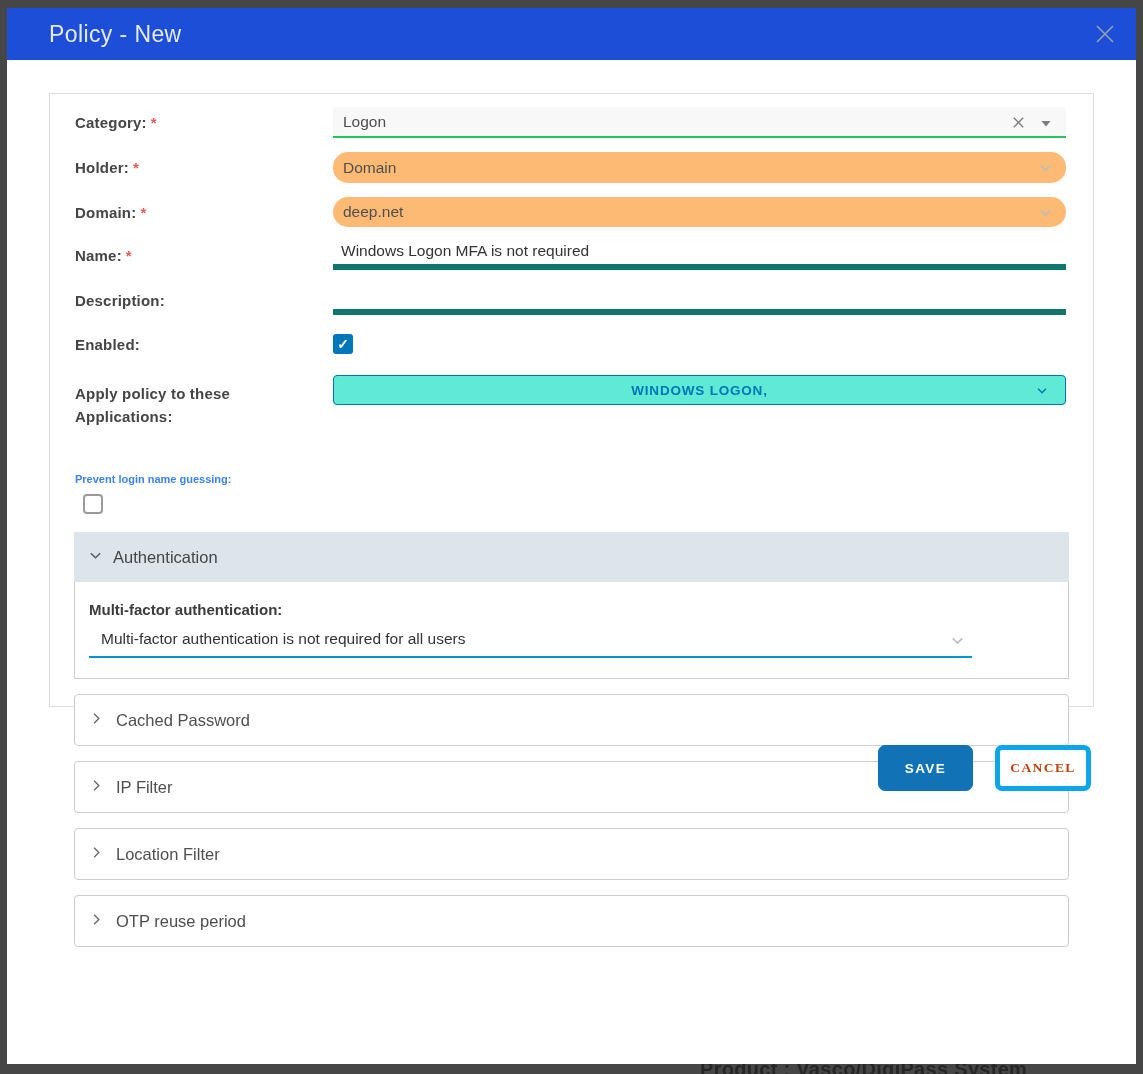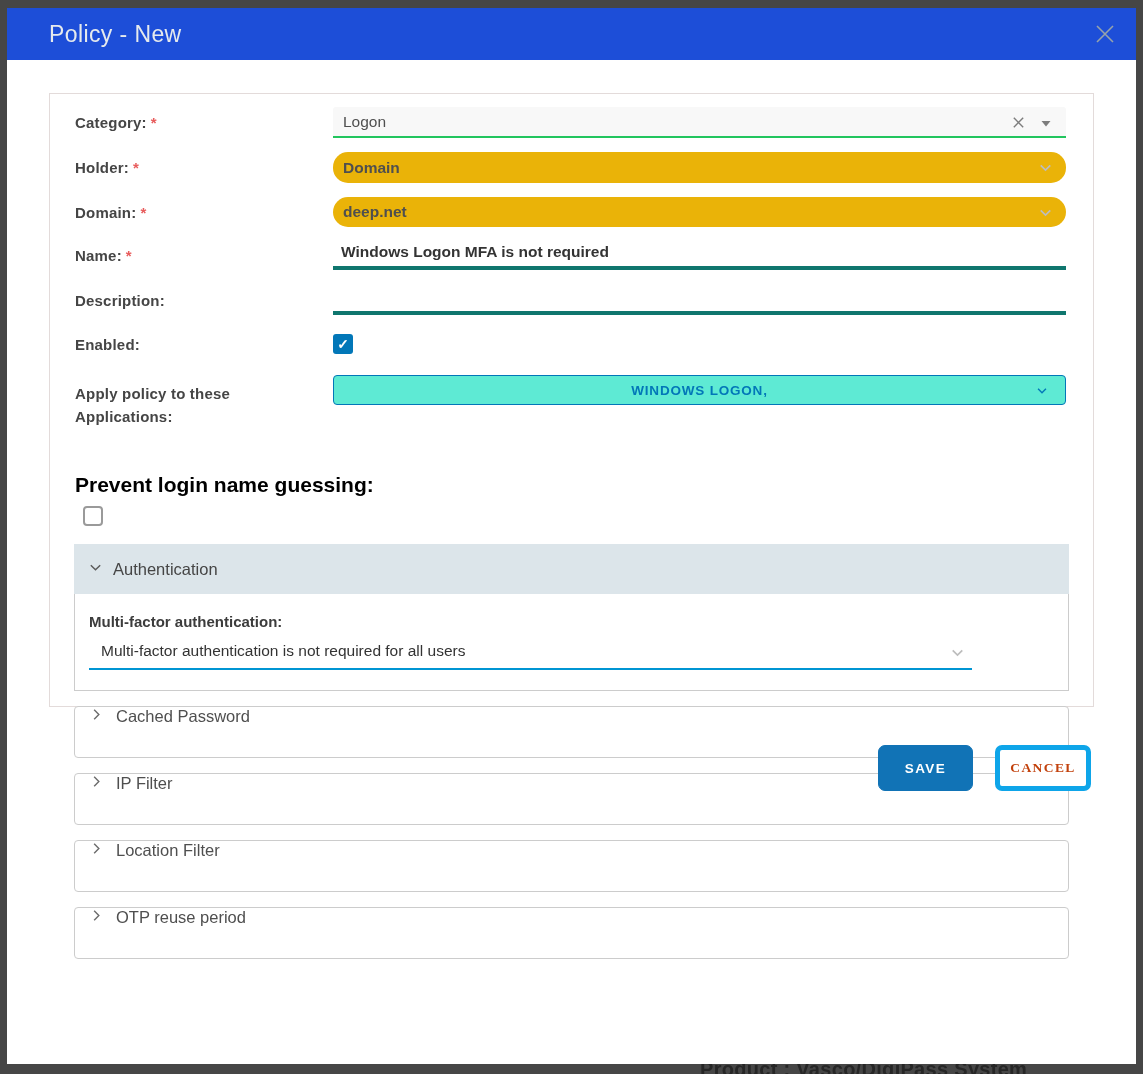--- a/index.html
+++ b/index.html
@@ -82,49 +82,47 @@
     border-bottom: 2px solid #22c55e;
     border-radius: 3px 3px 0 0;
     display: flex; align-items: center;
     padding: 0 10px;
     font-size: 15.5px;
     color: #4f4f4f;
     cursor: pointer;
   }
   .select-gray {
     height: 31px;
-    background: #eab308;
+    background: #fdba74;
     border-radius: 15px;
     display: flex; align-items: center;
     padding: 0 10px;
     font-size: 15.5px;
     color: #4f4f4f;
     cursor: pointer;
-    font-weight: bold;
   }
   .select-gray.short { height: 30px; }
   .field-icons {
     position: absolute;
     right: 12px; top: 0; bottom: 0;
     display: flex; align-items: center; gap: 12px;
   }
   .icon-btn { display: flex; align-items: center; cursor: pointer; }
 
   .text-input {
     width: 100%;
     border: none;
-    border-bottom: 4px solid #0f766e;
+    border-bottom: 6px solid #0f766e;
     height: 29px;
     padding: 0 0 4px 8px;
     font-size: 15.5px;
     color: #333;
     font-family: "Liberation Sans", sans-serif;
     background: transparent;
     outline: none;
-    font-weight: bold;
   }
 
   .checkbox {
     width: 20px; height: 20px;
     border-radius: 3px;
     cursor: pointer;
     display: flex; align-items: center; justify-content: center;
   }
   .checkbox.checked { background: #0277b8; color: #fff; font-size: 14px; font-weight: bold; }
   .checkbox.unchecked { border: 2px solid #9a9a9a; border-radius: 4px; background: #fff; }
@@ -140,23 +138,23 @@
     font-weight: 600;
     letter-spacing: 0.8px;
     cursor: pointer;
     background: #5eead4;
   }
   .apps-btn .chev { position: absolute; right: 16px; top: 8px; }
   .two-line-label { line-height: 23px; padding-top: 7px; }
 
   .section-label {
     margin-top: 45px;
-    font-size: 21px;
+    font-size: 11px;
     font-weight: 600;
-    color: #000000;
+    color: #3b82f6;
   }
   .lone-checkbox { margin: 9px 0 0 8px; }
 
   
   .acc-group { margin-top: 18px; width: 995px; margin-left: -1px; }
   .acc-header-open {
     height: 50px;
     background: #dce5ea;
     display: flex; align-items: center;
     padding: 0 14px;
@@ -181,21 +179,21 @@
     position: relative;
     cursor: pointer;
   }
   .mfa-select .chev { position: absolute; right: 6px; top: 2px; }
 
   .acc-item {
     height: 52px;
     border: 1px solid #cccccc;
     border-radius: 4px;
     background: #fff;
-    display: flex; align-items: flex-start;
+    display: flex; align-items: center;
     padding: 0 14px;
     margin-top: 15px;
     font-size: 16.5px;
     color: #4f4f4f;
     cursor: pointer;
   }
   .acc-item:first-of-type { margin-top: 8px; }
   .acc-item .acc-title { margin-left: 12px; }
 
   

